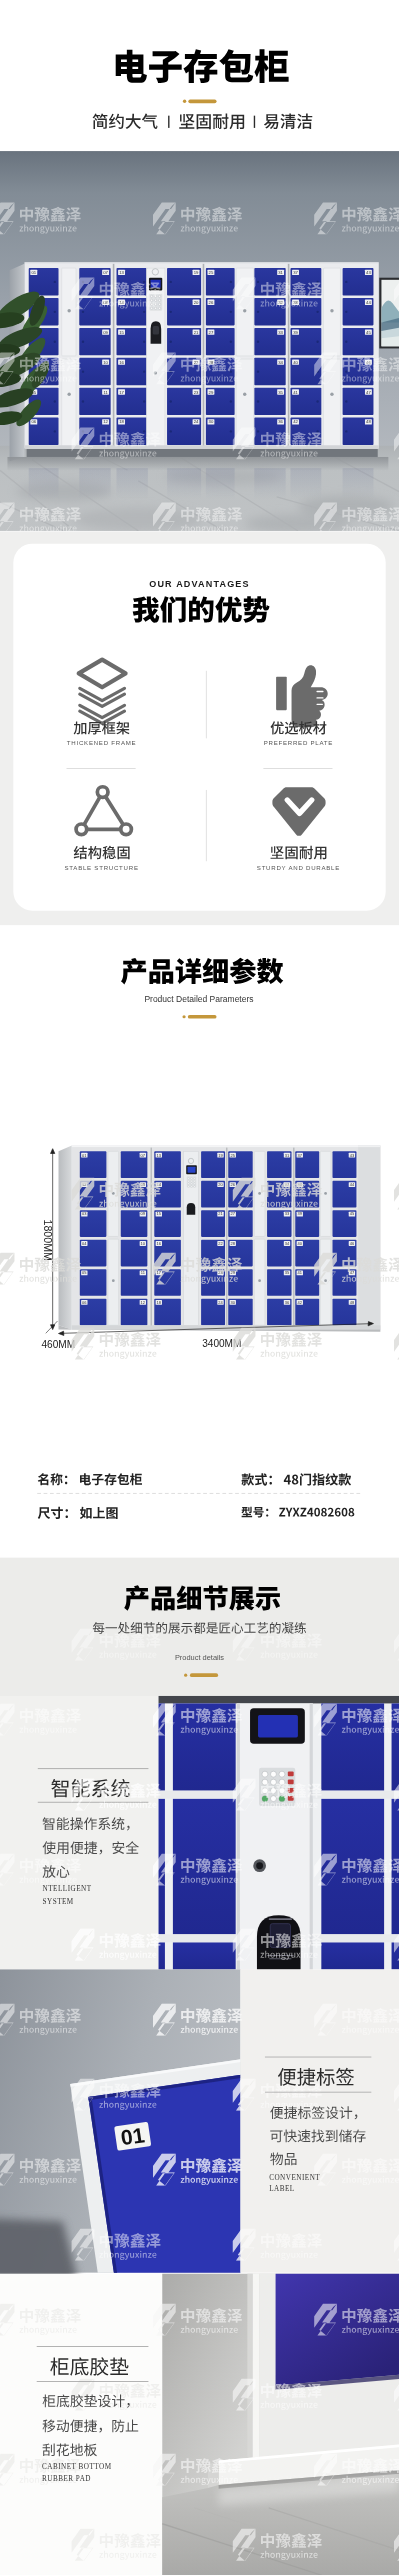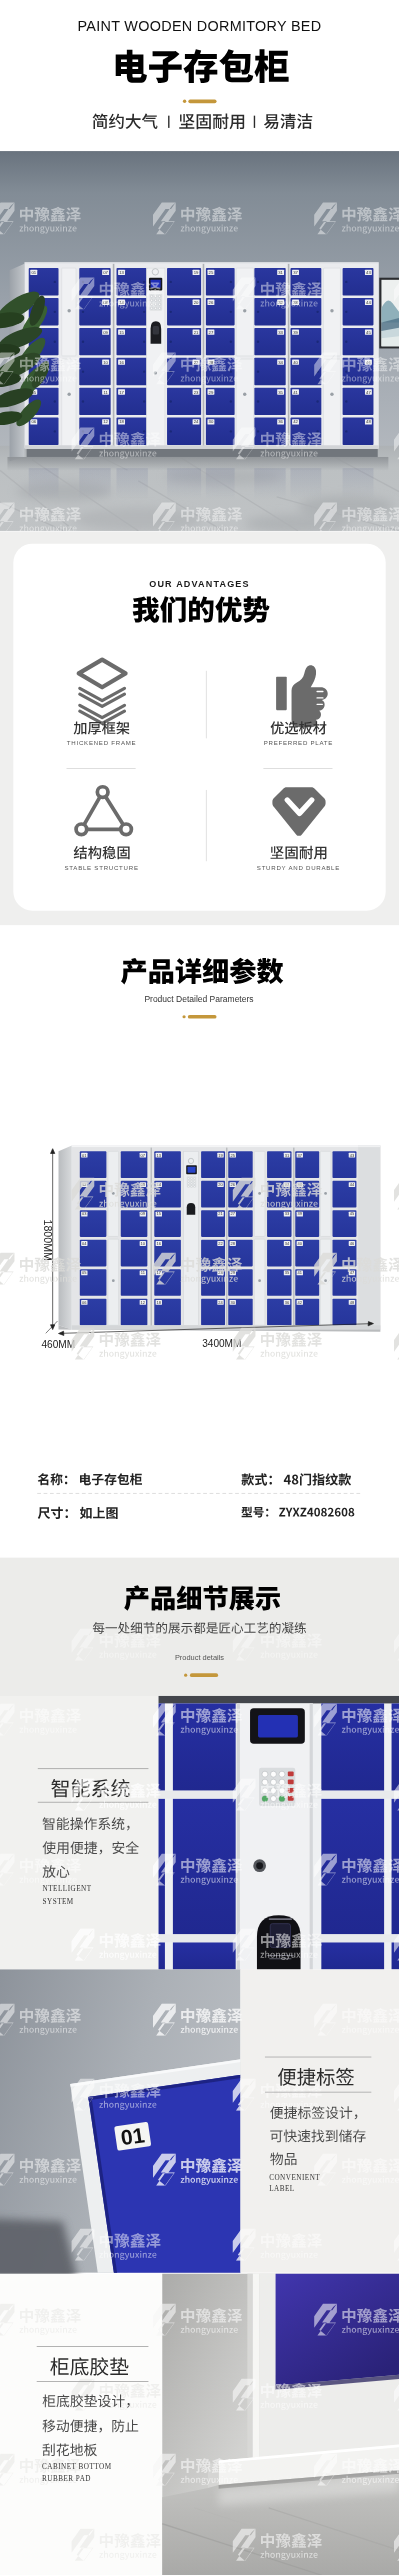--- a/index.html
+++ b/index.html
@@ -15,21 +15,20 @@
             <path d="M3 26 L22 7 H52 L42 17 H30 L3 44 Z M52 7 V20 L36 36 H50 L30 56 H10 L30 36 H20 L44 12 Z M14 47 L24 37 H48 L29 56 Z" fill-rule="evenodd"></path>
           </g>
  <g transform="translate(53,0)">
             <path transform="translate(0,42)" d="M12.8 -25.1V-19.9H2.6V-5H6.1V-6.6H12.8V2.6H16.5V-6.6H23.2V-5.1H27V-19.9H16.5V-25.1ZM6.1 -10.1V-16.5H12.8V-10.1ZM23.2 -10.1H16.5V-16.5H23.2Z M50.4 -20.8C50.1 -20.2 49.8 -19.6 49.5 -19.1H45.2C45.6 -19.7 46 -20.2 46.4 -20.8ZM45.3 -25.1C44.3 -22.7 42.4 -20 39.5 -17.9C40.3 -17.5 41.4 -16.5 41.9 -15.9L42.3 -16.2V-12H46C44.9 -11 43.3 -10 40.9 -9.2C41.3 -10.9 41.6 -12.7 41.7 -14.4L39.6 -14.9L39.2 -14.8H38.2L39.4 -16.1C38.9 -16.5 38.3 -17.1 37.6 -17.6C39.1 -19.1 40.7 -20.9 41.7 -22.7L39.8 -24.1L39.2 -23.9H30.6V-21H37C36.5 -20.4 35.9 -19.6 35.3 -19.1C34.6 -19.4 33.9 -19.8 33.2 -20.1L31.2 -18.1C32.9 -17.3 34.9 -16 36.3 -14.8H30.2V-11.8H33.8V-1.3C33.8 -0.9 33.7 -0.9 33.3 -0.9C33 -0.9 31.7 -0.8 30.6 -0.9C31.1 -0 31.7 1.4 31.8 2.4C33.5 2.4 34.8 2.3 35.8 1.8C36.8 1.2 37 0.2 37 -1.2V-11.8H38.5C38.3 -10.3 38.1 -8.7 37.8 -7.6L40.2 -6.8C40.4 -7.4 40.7 -8.2 40.8 -9C41.4 -8.5 42 -7.8 42.4 -7.3C44.4 -7.9 45.9 -8.7 47.1 -9.5L47.6 -8.8C45.7 -7.3 42.4 -5.8 39.8 -5.1C40.4 -4.6 41.1 -3.6 41.4 -3C43.7 -3.9 46.6 -5.4 48.7 -6.8L48.9 -6.1C46.8 -4 43 -1.9 39.7 -1C40.3 -0.4 40.9 0.5 41.3 1.2C44 0.1 47.1 -1.6 49.4 -3.5C49.4 -2.1 49.1 -1 48.7 -0.5C48.4 -0 48 0.1 47.4 0.1C46.9 0.1 46.2 0 45.3 -0.1C45.8 0.7 46 1.8 46.1 2.6C46.8 2.6 47.5 2.6 48 2.6C49.2 2.6 50 2.3 50.8 1.4C52 0.3 52.5 -2.9 51.7 -6L52.8 -6.6C53.6 -3.5 54.8 -0.5 56.3 1.3C56.8 0.5 57.8 -0.6 58.5 -1.1C57 -2.6 55.6 -5.2 54.9 -7.7C55.8 -8.3 56.7 -8.9 57.5 -9.5L55.8 -11.7C54.5 -10.7 52.4 -9.4 50.8 -8.4C50.3 -9.4 49.7 -10.3 48.9 -11.1C49.1 -11.4 49.4 -11.7 49.6 -12H57.1V-19.1H53C53.7 -20.1 54.3 -21.2 54.8 -22.1L52.6 -23.5L52.1 -23.3H47.9L48.5 -24.5ZM45.2 -16.6H48.4C48.4 -16 48.3 -15.3 47.9 -14.5H45.2ZM51 -16.6H53.9V-14.5H50.7C50.9 -15.3 51 -16 51 -16.6Z M61.9 -2.5C62.2 -1.8 62.6 -0.8 62.7 -0.2L64.8 -0.7C64.7 -1.4 64.3 -2.3 63.9 -3ZM74.1 -25.4C71.2 -23 65.5 -21.3 60.7 -20.5C61.4 -19.8 62.1 -18.6 62.5 -17.8C64.3 -18.3 66.2 -18.8 68.1 -19.4V-18.5H72V-17.6H64.3V-15.5H68.6L66.6 -15.1C66.8 -14.8 67 -14.4 67.1 -14.1H62.6V-11.7H66.6C65 -10.2 62.5 -9.1 60 -8.4C60.6 -7.9 61.2 -7 61.6 -6.3L62.9 -6.8V-6H65.7V-5.1H61V-3H65.7V-0.4L60.4 0L60.7 2.4C63.9 2.1 68.4 1.7 72.6 1.3L72.5 -1L71.2 -0.9L72 -2.6L70.1 -3H72.5V-5.1H68.3V-6H70.7V-7.3L71.5 -6.7L72.4 -8.3L72.7 -8.7C71.8 -9.4 70.2 -10.2 68.8 -10.9L69.1 -11.3L68 -11.7H79.5C77.9 -10.1 75.1 -8.9 72.4 -8.3C73 -7.7 73.6 -6.8 74 -6.2L75.5 -6.7V-6H78.4V-5H73.6V-3H76.1L74.1 -2.5C74.5 -1.9 74.8 -1.1 75 -0.5H73.3V1.9H87.2V-0.5H84.5L85.5 -2.5L83.4 -3H86.6V-5H81.2V-6H84.1V-7L85.7 -6.3C86.1 -7.1 86.8 -7.9 87.4 -8.5C85.6 -8.9 83.5 -9.5 81.6 -10.6L82.1 -11.2L80.7 -11.7H85.2V-14.1H80.3L81.1 -15.1L79 -15.5H83.1V-17.6H75.3V-18.5H79.5V-19.6C81.6 -18.9 83.5 -18.5 84.9 -18.2C85.3 -19.1 86.1 -20.3 86.9 -20.9C84.2 -21.3 80.4 -21.9 76.1 -23.6L76.7 -24ZM70.8 -20.5C71.9 -20.9 72.9 -21.4 73.8 -22C75 -21.4 76.1 -20.9 77.1 -20.5ZM69.4 -15.5H72V-14.1H70.1C69.9 -14.5 69.6 -15.1 69.4 -15.5ZM78.1 -15.5C77.9 -15.1 77.6 -14.6 77.4 -14.1H75.3V-15.5ZM65.1 -7.9C65.8 -8.3 66.5 -8.8 67.1 -9.3C68 -8.9 68.9 -8.4 69.7 -7.9ZM69.9 -3C69.7 -2.4 69.3 -1.4 69 -0.7L68.3 -0.6V-3ZM78 -7.9C78.7 -8.3 79.4 -8.7 80 -9.2C80.7 -8.7 81.4 -8.3 82.1 -7.9ZM76.3 -3H78.4V-0.5H76.1L77.3 -0.8C77.1 -1.4 76.8 -2.3 76.3 -3ZM83.2 -3C83 -2.3 82.5 -1.3 82.2 -0.5H81.2V-3Z M90.7 -22.2C92.2 -20.9 94.1 -19.1 95 -18L97.8 -20.1C96.8 -21.2 94.8 -22.9 93.3 -24.1ZM89.3 -14.1C90.9 -13 93 -11.5 94 -10.4L96.5 -12.9C95.4 -13.9 93.2 -15.4 91.6 -16.3ZM89.9 -0.2 93.1 2.1C94.7 -0.9 96.3 -4.2 97.6 -7.4L94.7 -9.7C93.2 -6.2 91.2 -2.5 89.9 -0.2ZM109.7 -20.8C108.8 -19.8 107.8 -18.9 106.6 -18.1C105.6 -18.9 104.6 -19.8 103.8 -20.8ZM98.5 -23.9V-20.8H100.3C101.3 -19.1 102.5 -17.7 103.9 -16.4C101.7 -15.2 99.1 -14.3 96.6 -13.7C97.2 -13 98 -11.7 98.4 -10.8C101.2 -11.7 104 -12.8 106.6 -14.3C109 -12.7 111.8 -11.4 114.9 -10.7C115.4 -11.6 116.3 -13 117.1 -13.7C114.3 -14.2 111.7 -15.1 109.4 -16.3C111.6 -18.1 113.5 -20.3 114.8 -22.8L112.6 -24L112.2 -23.9ZM105.2 -12.3V-9.9H99.1V-6.8H105.2V-4.8H97.1V-1.7H105.2V2.4H108.5V-1.7H116.5V-4.8H108.5V-6.8H114.5V-9.9H108.5V-12.3Z"></path>
  <path transform="translate(1,63)" d="M0.6 0H7.6V-1.5H3L7.5 -8.1V-9.1H1.1V-7.6H5.1L0.6 -1Z M9.5 0H11.4V-6.4C12.2 -7.2 12.8 -7.7 13.6 -7.7C14.7 -7.7 15.2 -7 15.2 -5.5V0H17.1V-5.7C17.1 -8 16.2 -9.3 14.3 -9.3C13.1 -9.3 12.1 -8.6 11.4 -7.9L11.4 -9.7V-13.2H9.5Z M23.4 0.2C25.7 0.2 27.7 -1.5 27.7 -4.5C27.7 -7.6 25.7 -9.3 23.4 -9.3C21.2 -9.3 19.1 -7.6 19.1 -4.5C19.1 -1.5 21.2 0.2 23.4 0.2ZM23.4 -1.4C22 -1.4 21.1 -2.6 21.1 -4.5C21.1 -6.5 22 -7.7 23.4 -7.7C24.8 -7.7 25.7 -6.5 25.7 -4.5C25.7 -2.6 24.8 -1.4 23.4 -1.4Z M29.9 0H31.8V-6.4C32.6 -7.2 33.2 -7.7 34 -7.7C35.1 -7.7 35.6 -7 35.6 -5.5V0H37.5V-5.7C37.5 -8 36.6 -9.3 34.7 -9.3C33.4 -9.3 32.5 -8.6 31.7 -7.8H31.6L31.5 -9.1H29.9Z M43.3 4.1C46.2 4.1 48.1 2.7 48.1 0.9C48.1 -0.6 47 -1.3 44.8 -1.3H43.1C42 -1.3 41.6 -1.7 41.6 -2.2C41.6 -2.6 41.8 -2.9 42.1 -3.1C42.5 -3 43 -2.9 43.4 -2.9C45.3 -2.9 46.8 -4 46.8 -6C46.8 -6.7 46.5 -7.3 46.2 -7.7H47.9V-9.1H44.7C44.4 -9.2 43.9 -9.3 43.4 -9.3C41.5 -9.3 39.9 -8.1 39.9 -6.1C39.9 -5 40.5 -4.1 41.1 -3.6V-3.6C40.6 -3.2 40.1 -2.6 40.1 -1.9C40.1 -1.2 40.4 -0.7 40.9 -0.4V-0.3C40 0.2 39.6 0.9 39.6 1.7C39.6 3.3 41.2 4.1 43.3 4.1ZM43.4 -4.1C42.5 -4.1 41.7 -4.8 41.7 -6.1C41.7 -7.3 42.4 -8 43.4 -8C44.4 -8 45.1 -7.3 45.1 -6.1C45.1 -4.8 44.3 -4.1 43.4 -4.1ZM43.6 2.8C42.1 2.8 41.2 2.3 41.2 1.4C41.2 0.9 41.4 0.5 42 0.1C42.3 0.2 42.8 0.2 43.2 0.2H44.5C45.6 0.2 46.2 0.4 46.2 1.2C46.2 2 45.2 2.8 43.6 2.8Z M50.2 3.8C52.1 3.8 53 2.5 53.8 0.5L57.1 -9.1H55.3L53.8 -4.4C53.6 -3.6 53.3 -2.7 53.1 -1.8H53C52.7 -2.7 52.4 -3.6 52.2 -4.4L50.5 -9.1H48.6L52.2 -0.1L52 0.6C51.6 1.5 51.1 2.3 50.1 2.3C49.8 2.3 49.6 2.2 49.4 2.1L49 3.6C49.4 3.7 49.7 3.8 50.2 3.8Z M61.4 0.2C62.7 0.2 63.5 -0.4 64.4 -1.4H64.4L64.6 0H66.1V-9.1H64.2V-2.8C63.5 -1.8 62.9 -1.4 62 -1.4C61 -1.4 60.5 -2 60.5 -3.6V-9.1H58.6V-3.4C58.6 -1.1 59.5 0.2 61.4 0.2Z M67.8 0H69.8L70.8 -1.9C71.1 -2.5 71.4 -3 71.7 -3.5H71.8C72.1 -3 72.4 -2.5 72.7 -1.9L73.9 0H75.9L73 -4.5L75.8 -9.1H73.8L72.8 -7.3C72.6 -6.7 72.3 -6.2 72.1 -5.7H72C71.7 -6.2 71.4 -6.7 71.1 -7.3L70.1 -9.1H68L70.7 -4.7Z M77.6 0H79.5V-9.1H77.6ZM78.6 -10.8C79.3 -10.8 79.8 -11.2 79.8 -11.9C79.8 -12.6 79.3 -13.1 78.6 -13.1C77.9 -13.1 77.4 -12.6 77.4 -11.9C77.4 -11.2 77.9 -10.8 78.6 -10.8Z M82.4 0H84.3V-6.4C85.1 -7.2 85.7 -7.7 86.5 -7.7C87.6 -7.7 88 -7 88 -5.5V0H89.9V-5.7C89.9 -8 89.1 -9.3 87.2 -9.3C85.9 -9.3 85 -8.6 84.1 -7.8H84.1L84 -9.1H82.4Z M91.9 0H98.9V-1.5H94.3L98.7 -8.1V-9.1H92.4V-7.6H96.3L91.9 -1Z M104.6 0.2C105.8 0.2 106.8 -0.2 107.6 -0.7L107 -1.9C106.3 -1.5 105.6 -1.3 104.8 -1.3C103.3 -1.3 102.2 -2.3 102 -4H107.9C108 -4.3 108 -4.6 108 -5C108 -7.6 106.7 -9.3 104.3 -9.3C102.2 -9.3 100.2 -7.5 100.2 -4.5C100.2 -1.5 102.1 0.2 104.6 0.2ZM102 -5.4C102.2 -6.9 103.2 -7.8 104.3 -7.8C105.6 -7.8 106.4 -6.9 106.4 -5.4Z"></path>
           </g>
 </g>
 </defs>
     </svg>
 
-<div class="abs" style="left:0;top:17.6px;width:399px;text-align:center;font-size:14.4px;letter-spacing:0.3px;color:#111;">PAINT WOODEN DORMITORY BED</div>
 
 <svg class="abs" style="left:0;top:0" width="399" height="151" viewBox="0 0 750 283">
       <path transform="translate(210.7,149.4) scale(1.0425)" fill="#000" d="M26.6 -23.4V-19.3H16.1V-23.4ZM36.7 -23.4H47V-19.3H36.7ZM26.6 -31.9H16.1V-36.4H26.6ZM36.7 -31.9V-36.4H47V-31.9ZM6.5 -45.5V-6.6H16.1V-10.2H26.6V-8.6C26.6 2.5 29.4 5.6 39.2 5.6C41.3 5.6 48 5.6 50.3 5.6C58.7 5.6 61.6 1.7 62.8 -8.6C60.9 -9.1 58.6 -9.9 56.5 -10.9V-45.5H36.7V-54.2H26.6V-45.5ZM53.3 -10.2C52.8 -5.1 52 -3.8 49.2 -3.8C47.9 -3.8 41.9 -3.8 40.4 -3.8C37 -3.8 36.7 -4.4 36.7 -8.6V-10.2Z M91.5 -36V-27.3H66.7V-18H91.5V-4.9C91.5 -3.8 91.1 -3.5 89.7 -3.5C88.3 -3.4 83.1 -3.4 79 -3.6C80.6 -1.1 82.4 3.2 83 6C88.7 6 93.3 5.8 96.8 4.3C100.2 2.9 101.3 0.3 101.3 -4.6V-18H125.5V-27.3H101.3V-31.2C108.7 -35.3 116.1 -41 121.5 -46.4L114.4 -51.9L112.3 -51.4H73V-42.2H101.9C98.7 -39.9 95 -37.6 91.5 -36Z M166.2 -21.9V-17.9H150.8V-9.3H166.2V-3.6C166.2 -2.8 165.9 -2.6 164.9 -2.6C163.9 -2.6 160.1 -2.6 157.5 -2.8C158.6 -0.2 159.7 3.5 160 6.1C164.9 6.2 168.8 6.1 171.8 4.8C174.9 3.5 175.6 1.1 175.6 -3.3V-9.3H189.7V-17.9H175.6V-19.6C179.6 -22.7 183.6 -26.2 186.7 -29.5L180.9 -34.3L178.9 -33.8H155.5V-25.5H170.7C169.2 -24.1 167.7 -22.8 166.2 -21.9ZM151 -54.8C150.3 -52 149.4 -49.2 148.4 -46.4H131.3V-37.5H144.3C140.4 -30.5 135.2 -24.2 128.7 -20.1C130.1 -17.8 132.1 -13.6 133.1 -11.1C134.8 -12.2 136.5 -13.5 138.1 -14.8V6H147.5V-25.1C150.3 -28.9 152.8 -33.2 154.9 -37.5H188.9V-46.4H158.6C159.4 -48.4 160 -50.4 160.6 -52.5Z M209.9 -55C206.5 -46.7 200.1 -38.5 193.2 -33.7C195.4 -32.1 199.2 -28.5 200.8 -26.6C201.8 -27.5 202.8 -28.4 203.8 -29.4V-7.9C203.8 2.2 207.5 4.8 220.4 4.8C223.3 4.8 236.3 4.8 239.5 4.8C250 4.8 253.1 2.1 254.5 -7.3C251.8 -7.7 247.9 -9.2 245.6 -10.5C244.9 -4.8 244 -3.8 238.7 -3.8C235.4 -3.8 223.6 -3.8 220.5 -3.8C214 -3.8 213.1 -4.3 213.1 -8V-12.7H231.7V-34.3H208.3L211 -37.8H240C239.7 -25.1 239.2 -20.2 238.3 -18.9C237.8 -18.1 237.2 -17.9 236.4 -17.9C235.3 -17.9 233.7 -17.9 231.8 -18.1C233.2 -15.7 234.1 -12 234.2 -9.3C237.2 -9.3 239.9 -9.3 241.7 -9.7C243.6 -10.2 245.2 -10.9 246.7 -13.1C248.4 -15.6 249 -23.3 249.5 -42.8C249.6 -43.9 249.7 -46.5 249.7 -46.5H216.7C217.7 -48.4 218.7 -50.2 219.5 -52.2ZM213.1 -26.2H222.6V-20.9H213.1Z M265.9 -54.7V-43H258.2V-34.4H264.8C263.2 -27.3 260.2 -18.8 256.6 -14C258 -11.4 260 -7.1 260.9 -4.4C262.7 -7.4 264.4 -11.5 265.9 -16.1V6.1H274.8V-20.6C275.8 -18.5 276.7 -16.5 277.2 -14.9L282.5 -21.1C281.5 -22.8 276.9 -29.4 274.8 -32.1V-34.4H281V-43H274.8V-54.7ZM292 -28.6H305.7V-20.4H292ZM316.8 -52.3H282.8V3.8H318.3V-5.2H292V-11.8H314.4V-37.2H292V-43.3H316.8Z"></path>
       <circle cx="347" cy="190" r="3.2" fill="#c4973b"></circle>
       <rect x="354" y="186.6" width="53" height="7" rx="3.5" fill="#c4973b"></rect>
       <path transform="translate(172.7,239.4) scale(1.0188)" fill="#2b2b2b" d="M3 -13.7V2.5H5.8V-13.7ZM4.5 -16.3C5.7 -15.2 7.2 -13.5 7.8 -12.4L10 -14C9.4 -15.1 7.9 -16.7 6.6 -17.8ZM9.7 -11.8V-1H21.1V-11.8ZM6.1 -25.9C5.1 -23.1 3.3 -20.3 1.3 -18.5C1.9 -18.2 3 -17.4 3.6 -17C4.6 -18 5.7 -19.3 6.6 -20.9H8.1C8.8 -19.6 9.5 -18.1 9.9 -17.1L12.4 -18.2C12.1 -18.9 11.6 -19.9 11 -20.9H15.1V-23.2H7.9C8.2 -23.9 8.5 -24.5 8.8 -25.2ZM18.2 -25.8C17.4 -23.2 16 -20.7 14.3 -19.1C15 -18.7 16.2 -17.9 16.7 -17.5C17.5 -18.4 18.3 -19.5 19.1 -20.8H21C21.9 -19.6 22.7 -18.1 23.1 -17L25.6 -18.1C25.3 -18.9 24.7 -19.9 24.1 -20.8H28.6V-23.2H20.2C20.5 -23.9 20.7 -24.5 20.9 -25.2ZM18.5 -5.5V-3.2H12.2V-5.5ZM12.2 -9.6H18.5V-7.5H12.2ZM10.7 -16.6V-14H24.7V-0.7C24.7 -0.2 24.6 -0.1 24.1 -0.1C23.7 -0.1 22 -0.1 20.5 -0.2C20.8 0.5 21.2 1.6 21.3 2.3C23.6 2.3 25.2 2.3 26.2 1.9C27.3 1.5 27.5 0.8 27.5 -0.7V-16.6Z M31.6 -1.9 32 0.9C35.2 0.2 39.5 -0.5 43.6 -1.4L43.4 -3.9C39.1 -3.1 34.6 -2.3 31.6 -1.9ZM45.4 -12.2C47.6 -10.3 50.1 -7.5 51.2 -5.7L53.3 -7.5C52.2 -9.4 49.6 -12 47.4 -13.9ZM32.3 -12.8C32.8 -13 33.6 -13.2 37.1 -13.6C35.8 -11.9 34.7 -10.5 34.1 -9.9C33.2 -8.8 32.4 -8.1 31.7 -8C32 -7.3 32.4 -6 32.6 -5.4C33.4 -5.8 34.6 -6.1 43.1 -7.5C43 -8.1 43 -9.2 43 -10L36.4 -9C38.8 -11.6 41.1 -14.8 43.1 -17.9L40.7 -19.4C40.1 -18.2 39.4 -17.1 38.7 -16L35.2 -15.8C37.1 -18.3 38.9 -21.4 40.3 -24.5L37.6 -25.7C36.3 -22.1 34 -18.3 33.3 -17.3C32.6 -16.3 32 -15.6 31.4 -15.5C31.8 -14.7 32.2 -13.4 32.3 -12.8ZM47.4 -25.7C46.5 -21.6 44.9 -17.4 42.8 -14.8C43.4 -14.4 44.6 -13.6 45.2 -13.2C46.1 -14.4 46.9 -15.9 47.6 -17.5H56C55.7 -6.2 55.3 -1.7 54.4 -0.7C54 -0.3 53.7 -0.2 53.1 -0.2C52.4 -0.2 50.7 -0.2 48.8 -0.4C49.3 0.4 49.7 1.6 49.7 2.3C51.4 2.4 53.2 2.5 54.3 2.3C55.4 2.2 56.2 1.9 56.9 0.9C58 -0.6 58.4 -5.2 58.8 -18.8C58.8 -19.2 58.8 -20.2 58.8 -20.2H48.7C49.3 -21.8 49.8 -23.5 50.2 -25.2Z M74.7 -25.7C74.6 -23.3 74.7 -20.3 74.3 -17.2H62.8V-14.2H73.8C72.6 -8.7 69.6 -3.1 62.2 0.1C63 0.7 64 1.7 64.4 2.5C71.4 -0.8 74.7 -6.1 76.3 -11.7C78.7 -5.2 82.4 -0.2 88.2 2.5C88.7 1.6 89.6 0.4 90.4 -0.2C84.5 -2.6 80.6 -7.8 78.5 -14.2H89.8V-17.2H77.4C77.7 -20.3 77.8 -23.2 77.8 -25.7Z M99.3 -18.1V-15.8H117.5V-18.1ZM99.1 -25.8C97.7 -21.4 95.1 -17.3 92.1 -14.7C92.8 -14.3 94.1 -13.4 94.7 -12.9C96.6 -14.8 98.3 -17.3 99.8 -20.1H119.8V-22.5H101C101.3 -23.4 101.7 -24.2 102 -25.1ZM96.1 -13.7V-11.2H112.4C112.7 -3.5 113.8 2.5 118.1 2.5C120.2 2.5 120.8 1 121 -2.7C120.4 -3.1 119.6 -3.8 119 -4.4C119 -1.9 118.8 -0.3 118.3 -0.3C116.1 -0.3 115.3 -6.8 115.2 -13.7Z"></path>
       <rect x="316" y="217" width="2.6" height="23" fill="#2b2b2b"></rect>
       <path transform="translate(335.2,239.7) scale(1.0425)" fill="#2b2b2b" d="M3.1 -23.7V-11.1H5.8V-23.7ZM9.1 -25V-10H11.7V-25ZM13.7 -9.2V-7.1H4.7V-4.7H13.7V-0.8H1.7V1.7H28.9V-0.8H16.6V-4.7H25.8V-7.1H16.6V-9.2ZM13.7 -24.4V-21.9H15.2L14.5 -21.7C15.4 -19.1 16.7 -16.8 18.5 -14.9C16.7 -13.7 14.7 -12.7 12.6 -12.1C13.1 -11.6 13.8 -10.4 14.2 -9.7C16.5 -10.5 18.6 -11.5 20.5 -13C22.4 -11.4 24.7 -10.2 27.4 -9.5C27.8 -10.2 28.7 -11.4 29.3 -12C26.7 -12.6 24.5 -13.5 22.6 -14.9C24.8 -17.2 26.5 -20.2 27.5 -23.9L25.7 -24.6L25.2 -24.4ZM17 -21.9H24C23.1 -19.9 21.9 -18.1 20.4 -16.7C18.9 -18.1 17.8 -19.9 17 -21.9Z M41.9 -9.7H49.7V-6.1H41.9ZM39.3 -11.9V-3.9H52.5V-11.9H47.1V-15H54.1V-17.3H47.1V-20.6H44.4V-17.3H37.6V-15H44.4V-11.9ZM33 -24.4V2.7H35.9V1.3H55.6V2.7H58.6V-24.4ZM35.9 -1.4V-21.7H55.6V-1.4Z M78.8 -12.8C80.1 -10.6 81.2 -7.8 81.5 -5.9L84 -6.9C83.7 -8.7 82.5 -11.5 81.2 -13.6ZM85.3 -25.6V-19H78.5V-16.3H85.3V-0.8C85.3 -0.3 85.2 -0.2 84.7 -0.2C84.2 -0.1 82.8 -0.1 81.3 -0.2C81.7 0.6 82.2 1.8 82.3 2.5C84.5 2.5 85.9 2.4 86.8 2C87.7 1.5 88.1 0.8 88.1 -0.8V-16.3H90.4V-19H88.1V-25.6ZM63.2 -17.9V2.4H65.5V-15.3H67.6V0.3H69.6V-15.3H71.4V0.3H73.2C73.5 0.9 73.8 1.8 73.9 2.4C75.2 2.4 76.1 2.4 76.8 2C77.5 1.6 77.7 0.9 77.7 -0.2V-17.9H70.2C70.6 -18.9 71 -20.2 71.4 -21.4H78.2V-24.2H62.4V-21.4H68.5C68.2 -20.2 67.9 -19 67.5 -17.9ZM75.2 -15.3V-0.2C75.2 0.1 75.2 0.2 74.9 0.2L73.4 0.2V-15.3Z M96 -23.6V-12.7C96 -8.4 95.7 -2.9 92.4 0.9C93 1.2 94.2 2.2 94.6 2.7C96.9 0.2 98 -3.2 98.5 -6.6H105.5V2.3H108.4V-6.6H115.9V-1.1C115.9 -0.5 115.7 -0.3 115.1 -0.3C114.5 -0.3 112.5 -0.3 110.5 -0.4C110.9 0.4 111.4 1.6 111.4 2.4C114.3 2.4 116.1 2.4 117.2 1.9C118.3 1.5 118.7 0.6 118.7 -1.1V-23.6ZM98.9 -20.9H105.5V-16.6H98.9ZM115.9 -20.9V-16.6H108.4V-20.9ZM98.9 -13.9H105.5V-9.3H98.8C98.9 -10.5 98.9 -11.6 98.9 -12.6ZM115.9 -13.9V-9.3H108.4V-13.9Z"></path>
       <rect x="477" y="217" width="2.6" height="23" fill="#2b2b2b"></rect>
       <path transform="translate(495.0,239.3) scale(1.0221)" fill="#2b2b2b" d="M8.4 -17.3H22.4V-14.7H8.4ZM8.4 -22H22.4V-19.5H8.4ZM5.5 -24.4V-12.4H8.6C6.7 -9.7 3.9 -7.3 0.9 -5.7C1.6 -5.2 2.7 -4.2 3.2 -3.7C4.8 -4.7 6.5 -6 8.1 -7.6H11.6C9.6 -4.5 6.7 -1.9 3.5 -0.2C4.1 0.3 5.2 1.4 5.7 1.9C9.2 -0.3 12.6 -3.7 14.9 -7.6H18.3C16.9 -4.1 14.6 -1 11.9 1C12.6 1.4 13.7 2.3 14.2 2.7C17.1 0.4 19.7 -3.4 21.3 -7.6H24.5C24.1 -2.8 23.5 -0.7 22.9 -0.1C22.6 0.2 22.3 0.2 21.8 0.2C21.2 0.2 19.9 0.2 18.5 0.1C18.9 0.8 19.2 1.8 19.2 2.6C20.8 2.6 22.2 2.7 23.1 2.6C24 2.5 24.7 2.3 25.3 1.6C26.3 0.6 26.9 -2.1 27.5 -8.9C27.6 -9.3 27.6 -10.1 27.6 -10.1H10.3C10.9 -10.8 11.5 -11.6 12 -12.4H25.4V-24.4Z M32.9 -23.2C34.5 -22.3 36.7 -20.8 37.7 -19.8L39.5 -22.1C38.4 -23 36.2 -24.4 34.6 -25.2ZM31.4 -15.2C33.2 -14.2 35.5 -12.8 36.5 -11.7L38.3 -14C37.1 -15 34.8 -16.4 33.1 -17.3ZM32.4 0.4 35 2C36.5 -0.9 38.1 -4.5 39.4 -7.8L37 -9.5C35.7 -6 33.8 -2 32.4 0.4ZM44.1 -6.2H54.4V-4.2H44.1ZM44.1 -8.3V-10.1H54.4V-8.3ZM47.8 -25.7V-23.5H40.3V-21.4H47.8V-19.7H41.1V-17.7H47.8V-16H39.1V-13.8H59.6V-16H50.7V-17.7H57.6V-19.7H50.7V-21.4H58.4V-23.5H50.7V-25.7ZM41.5 -12.3V2.6H44.1V-2.1H54.4V-0.5C54.4 -0.1 54.2 0.1 53.8 0.1C53.4 0.1 51.9 0.1 50.5 0C50.8 0.7 51.2 1.8 51.3 2.5C53.5 2.5 54.9 2.5 55.8 2.1C56.8 1.6 57.1 0.9 57.1 -0.4V-12.3Z M63.3 -23.3C65.1 -22.2 67.3 -20.4 68.3 -19.2L70.2 -21.3C69.1 -22.5 67 -24.1 65.1 -25.2ZM62.2 -14.9C64.1 -13.9 66.4 -12.4 67.5 -11.3L69.2 -13.5C68.1 -14.6 65.7 -16.1 63.8 -16.9ZM62.9 0.4 65.3 2.2C67 -0.7 68.8 -4.2 70.3 -7.4L68.2 -9.1C66.5 -5.7 64.4 -1.9 62.9 0.4ZM78.6 -25.8V-21.4H70.6V-18.8H78.6V-14.7H71.5V-12H88.8V-14.7H81.6V-18.8H90V-21.4H81.6V-25.8ZM72.5 -9.1V2.6H75.4V1.3H84.9V2.5H87.9V-9.1ZM75.4 -1.3V-6.5H84.9V-1.3Z"></path>

